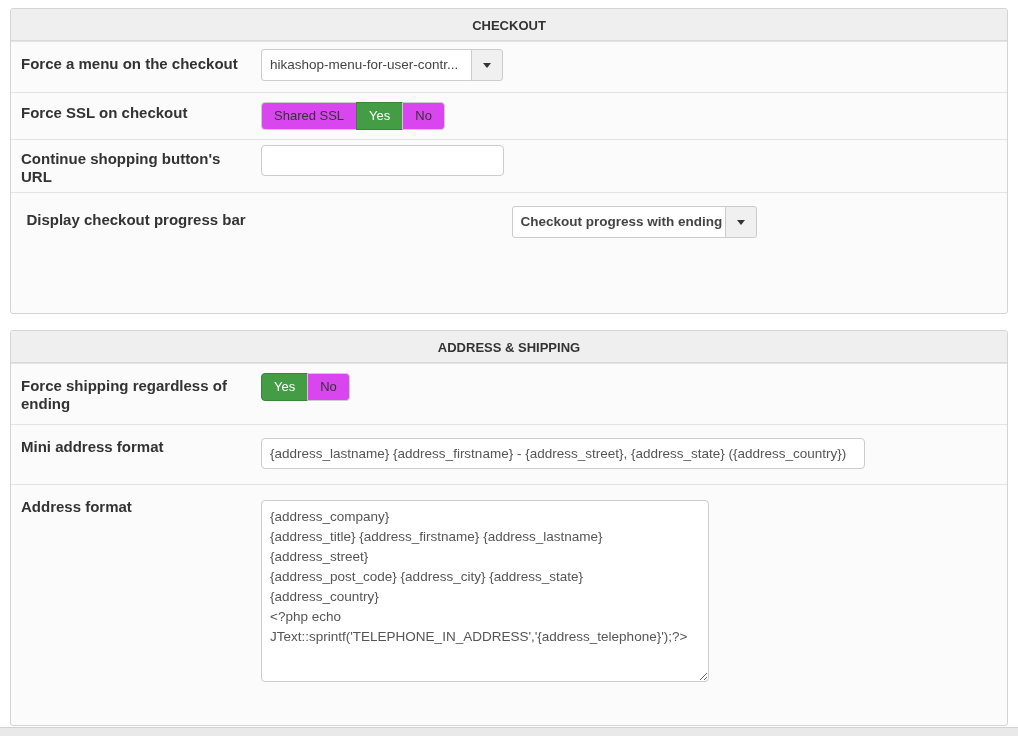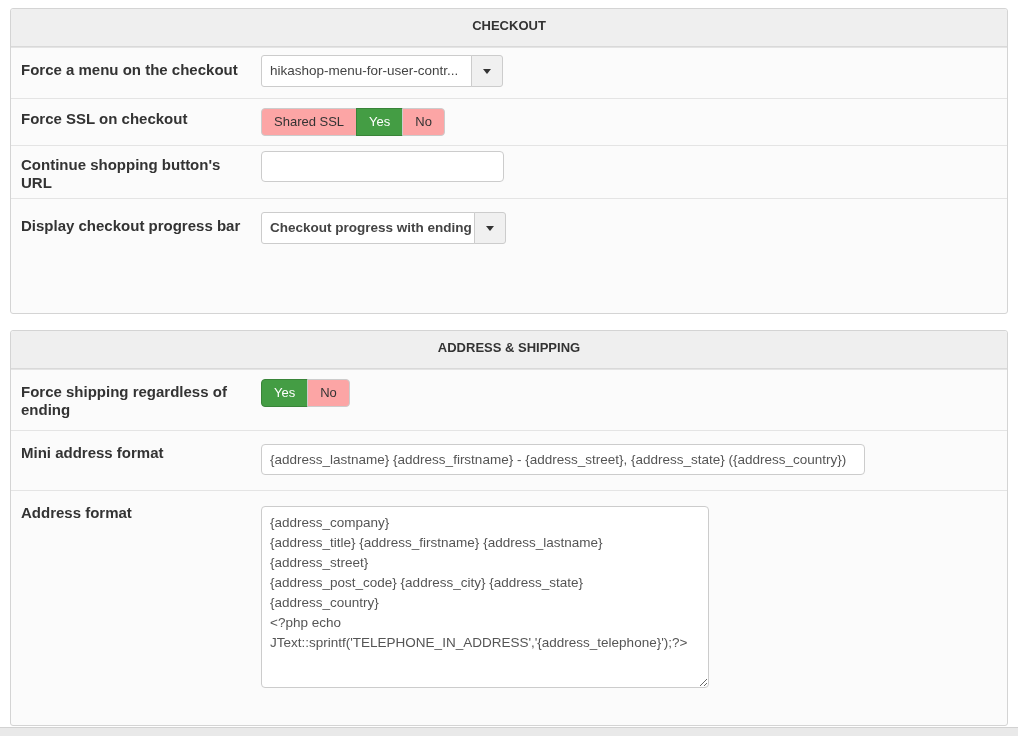--- a/index.html
+++ b/index.html
@@ -4,35 +4,35 @@
 <style>
   * { margin:0; padding:0; box-sizing:border-box; }
   html,body { width:1018px; height:736px; background:#ffffff; overflow:hidden;
     font-family:"Liberation Sans", sans-serif; font-size:13px; color:#333; }
 
   .panel { position:absolute; left:10px; width:998px; background:#fbfbfb;
     border:1px solid #d4d4d4; border-radius:3px; }
   .panel-checkout { top:8px; height:306px; }
   .panel-address { top:330px; height:396px; }
 
-  .panel-header { height:38px; line-height:33px; text-align:center;
+  .panel-header { height:32px; line-height:33px; text-align:center;
     background:#efefef; border-bottom:1px solid #d9d9d9; font-weight:bold;
     font-size:13px; color:#333; border-radius:3px 3px 0 0; }
 
   .row { display:flex; border-top:1px solid #e4e4e4; overflow:visible; }
   .row:first-of-type { border-top:none; }
   .row-label { flex:0 0 250px; padding:13px 10px 0 10px; font-weight:bold;
     font-size:15px; color:#333; line-height:18px; }
   .row-control { flex:1 1 auto; padding-top:8px; overflow:visible; }
 
   
   .r-menu     { min-height:51px; }
   .r-ssl      { min-height:47px; }
   .r-url      { min-height:53px; }
-  .r-progress { min-height:121px; }
+  .r-progress { min-height:121px;text-align:center; }
   .r-force    { min-height:61px; }
   .r-mini     { min-height:60px; }
   .r-format   { min-height:240px; }
 
   .r-menu .row-control { padding-top:7px; }
   .r-ssl  .row-control { padding-top:9px; }
   .r-ssl  .row-label   { padding-top:11px; }
   .r-url  .row-control { padding-top:5px; }
   .r-url  .row-label   { padding-top:10px; }
   .r-progress .row-control { padding-top:13px;font-weight:bold; }
@@ -49,21 +49,21 @@
   .dd-menu .dropdown-value { width:211px; }
   .dd-progress .dropdown-value { width:214px; }
   .dropdown-toggle { width:32px; height:32px; margin-left:-1px;
     background:#f0f0f0; border:1px solid #ccc; border-radius:0 3px 3px 0;
     display:flex; align-items:center; justify-content:center; cursor:pointer; }
   .caret { width:0; height:0; border-left:4px solid transparent;
     border-right:4px solid transparent; border-top:5px solid #333; }
 
   
   .btn-group { display:inline-flex; vertical-align:top; }
-  .btn { border:1px solid #ccc; background:#fca5a5; color:#333; font-size:13px;
+  .btn { border:1px solid #ccc; background:#d946ef; color:#333; font-size:13px;
     line-height:16px; padding:5px 12px; cursor:pointer;
     font-family:"Liberation Sans", sans-serif; }
   .btn + .btn { margin-left:-1px; }
   .btn:first-child { border-radius:4px 0 0 4px; }
   .btn:last-child { border-radius:0 4px 4px 0; }
   .btn.active { background:#449d44; border-color:#398439; color:#fff; }
 
   input[type=text] { height:31px; border:1px solid #ccc; border-radius:4px;
     background:#fff; padding:0 8px; font-size:13.5px; color:#555;
     font-family:"Liberation Sans", sans-serif; }

